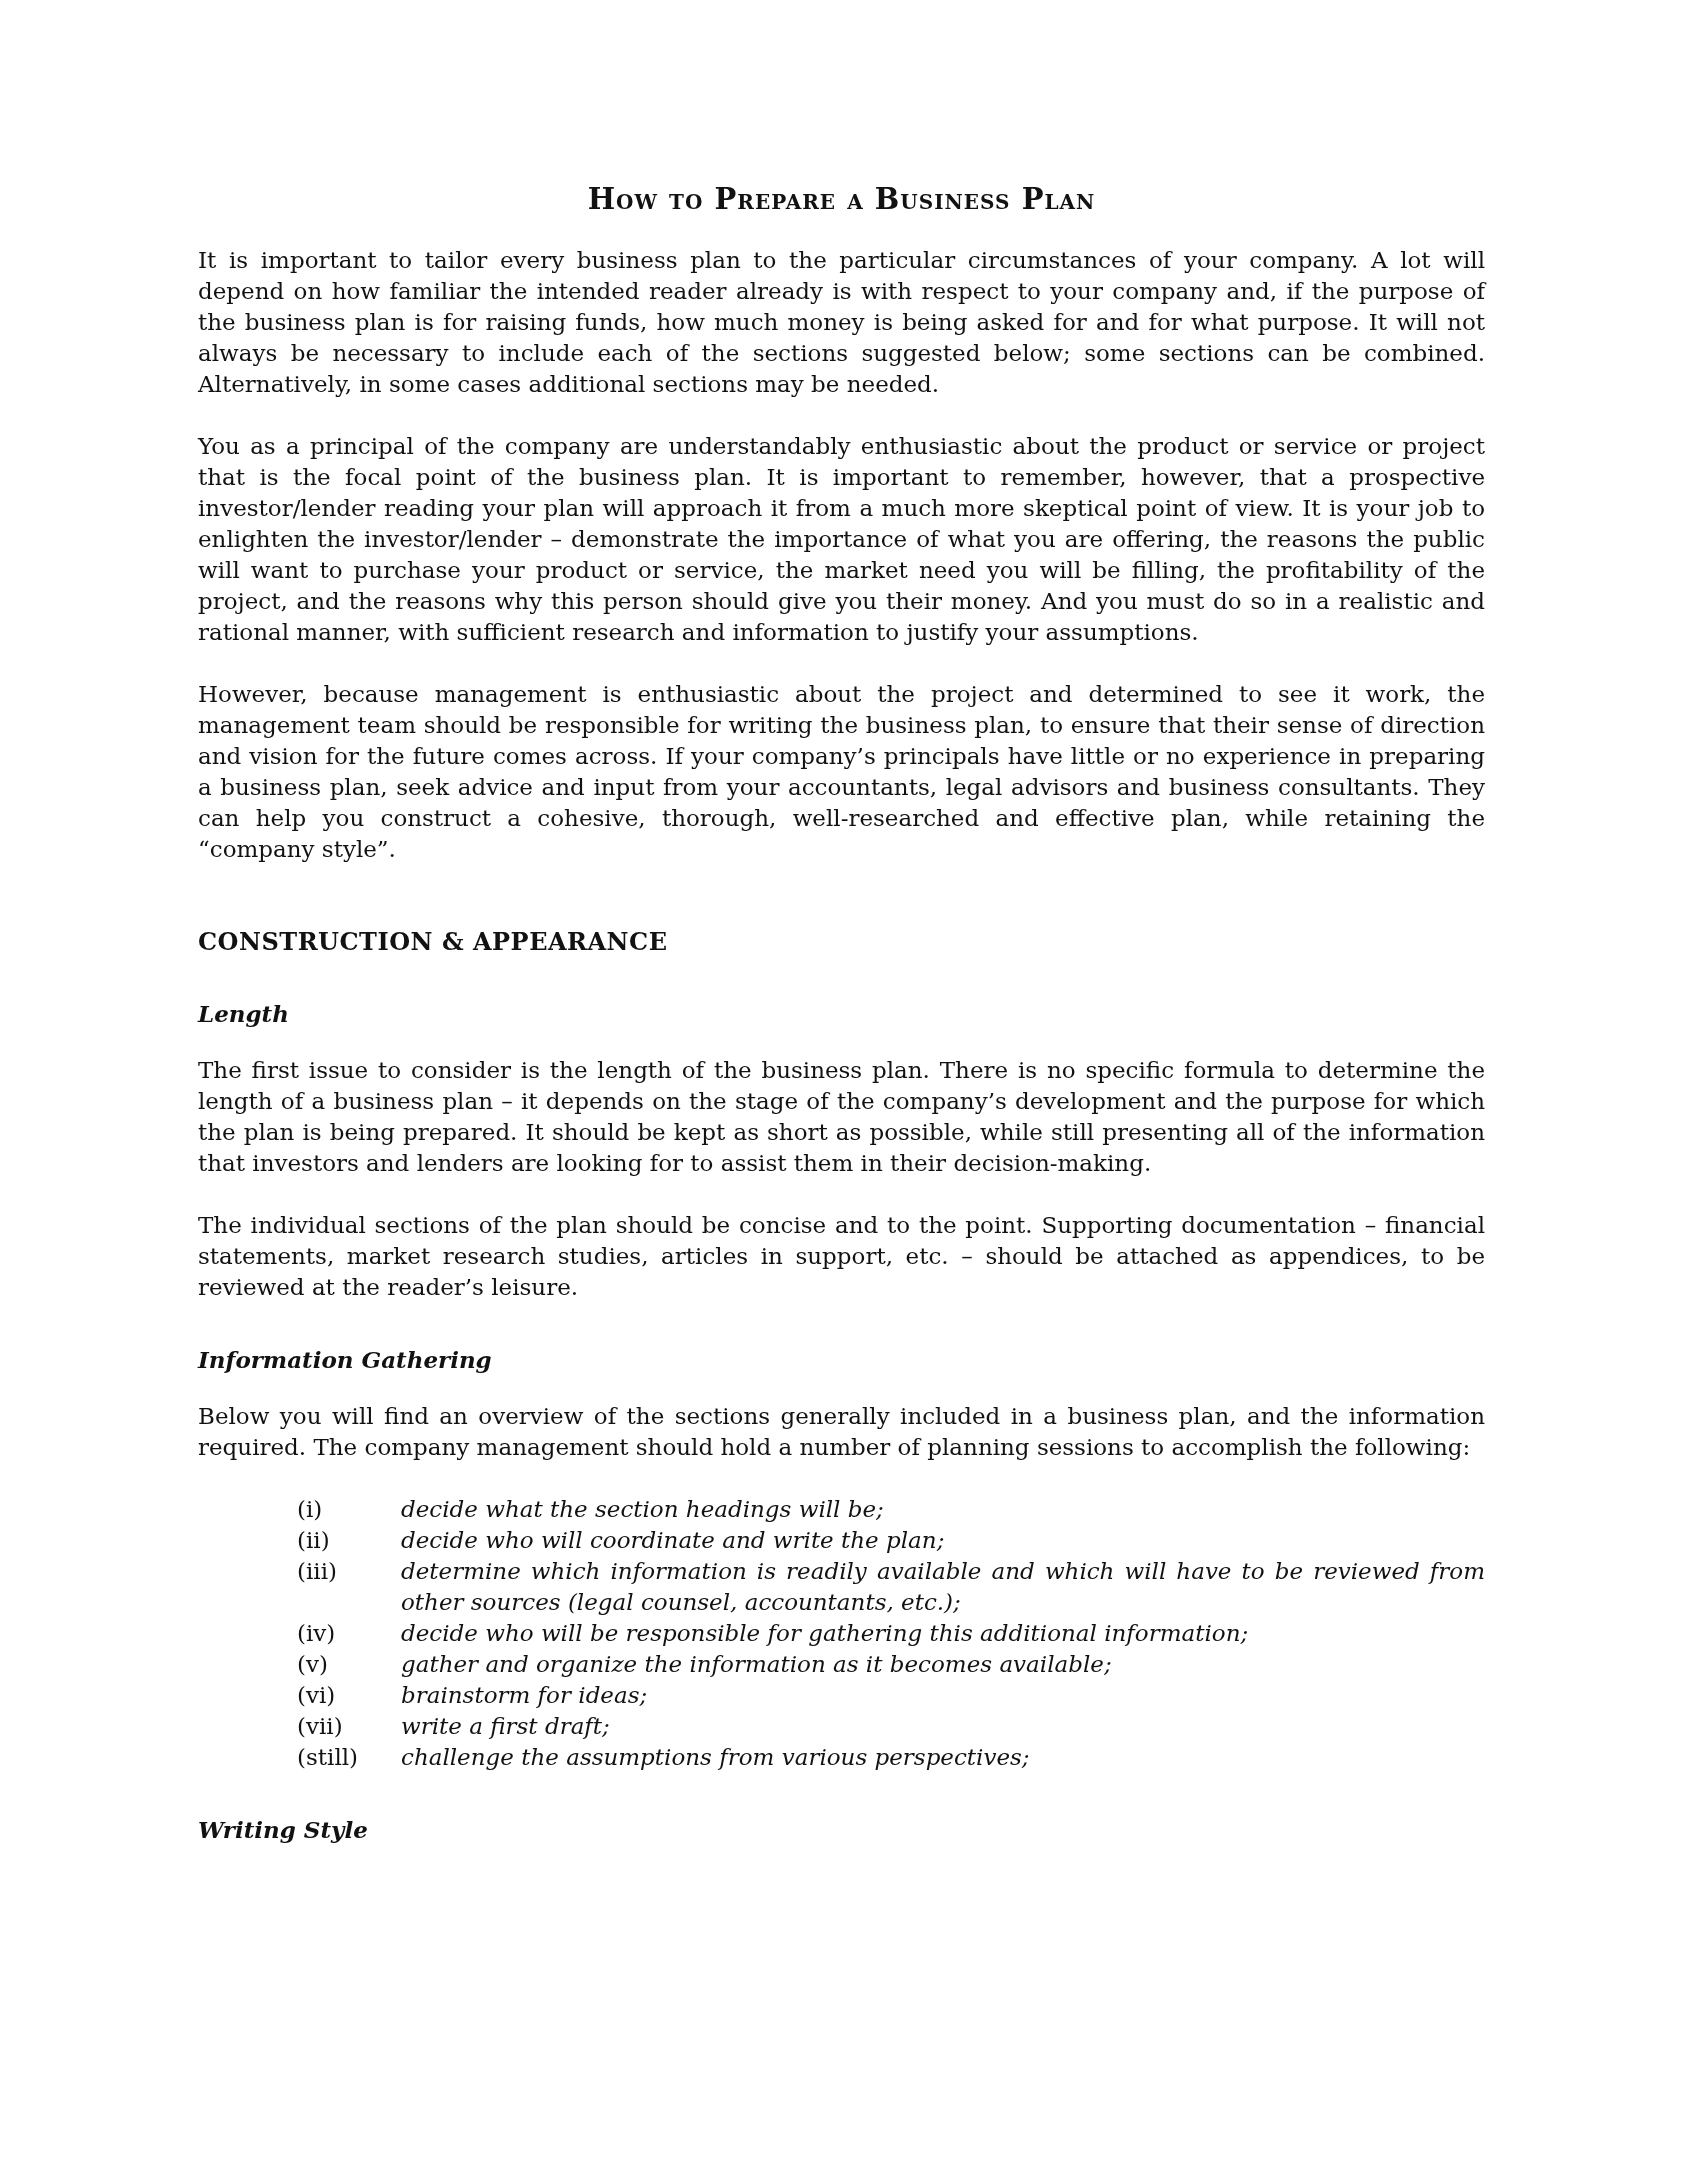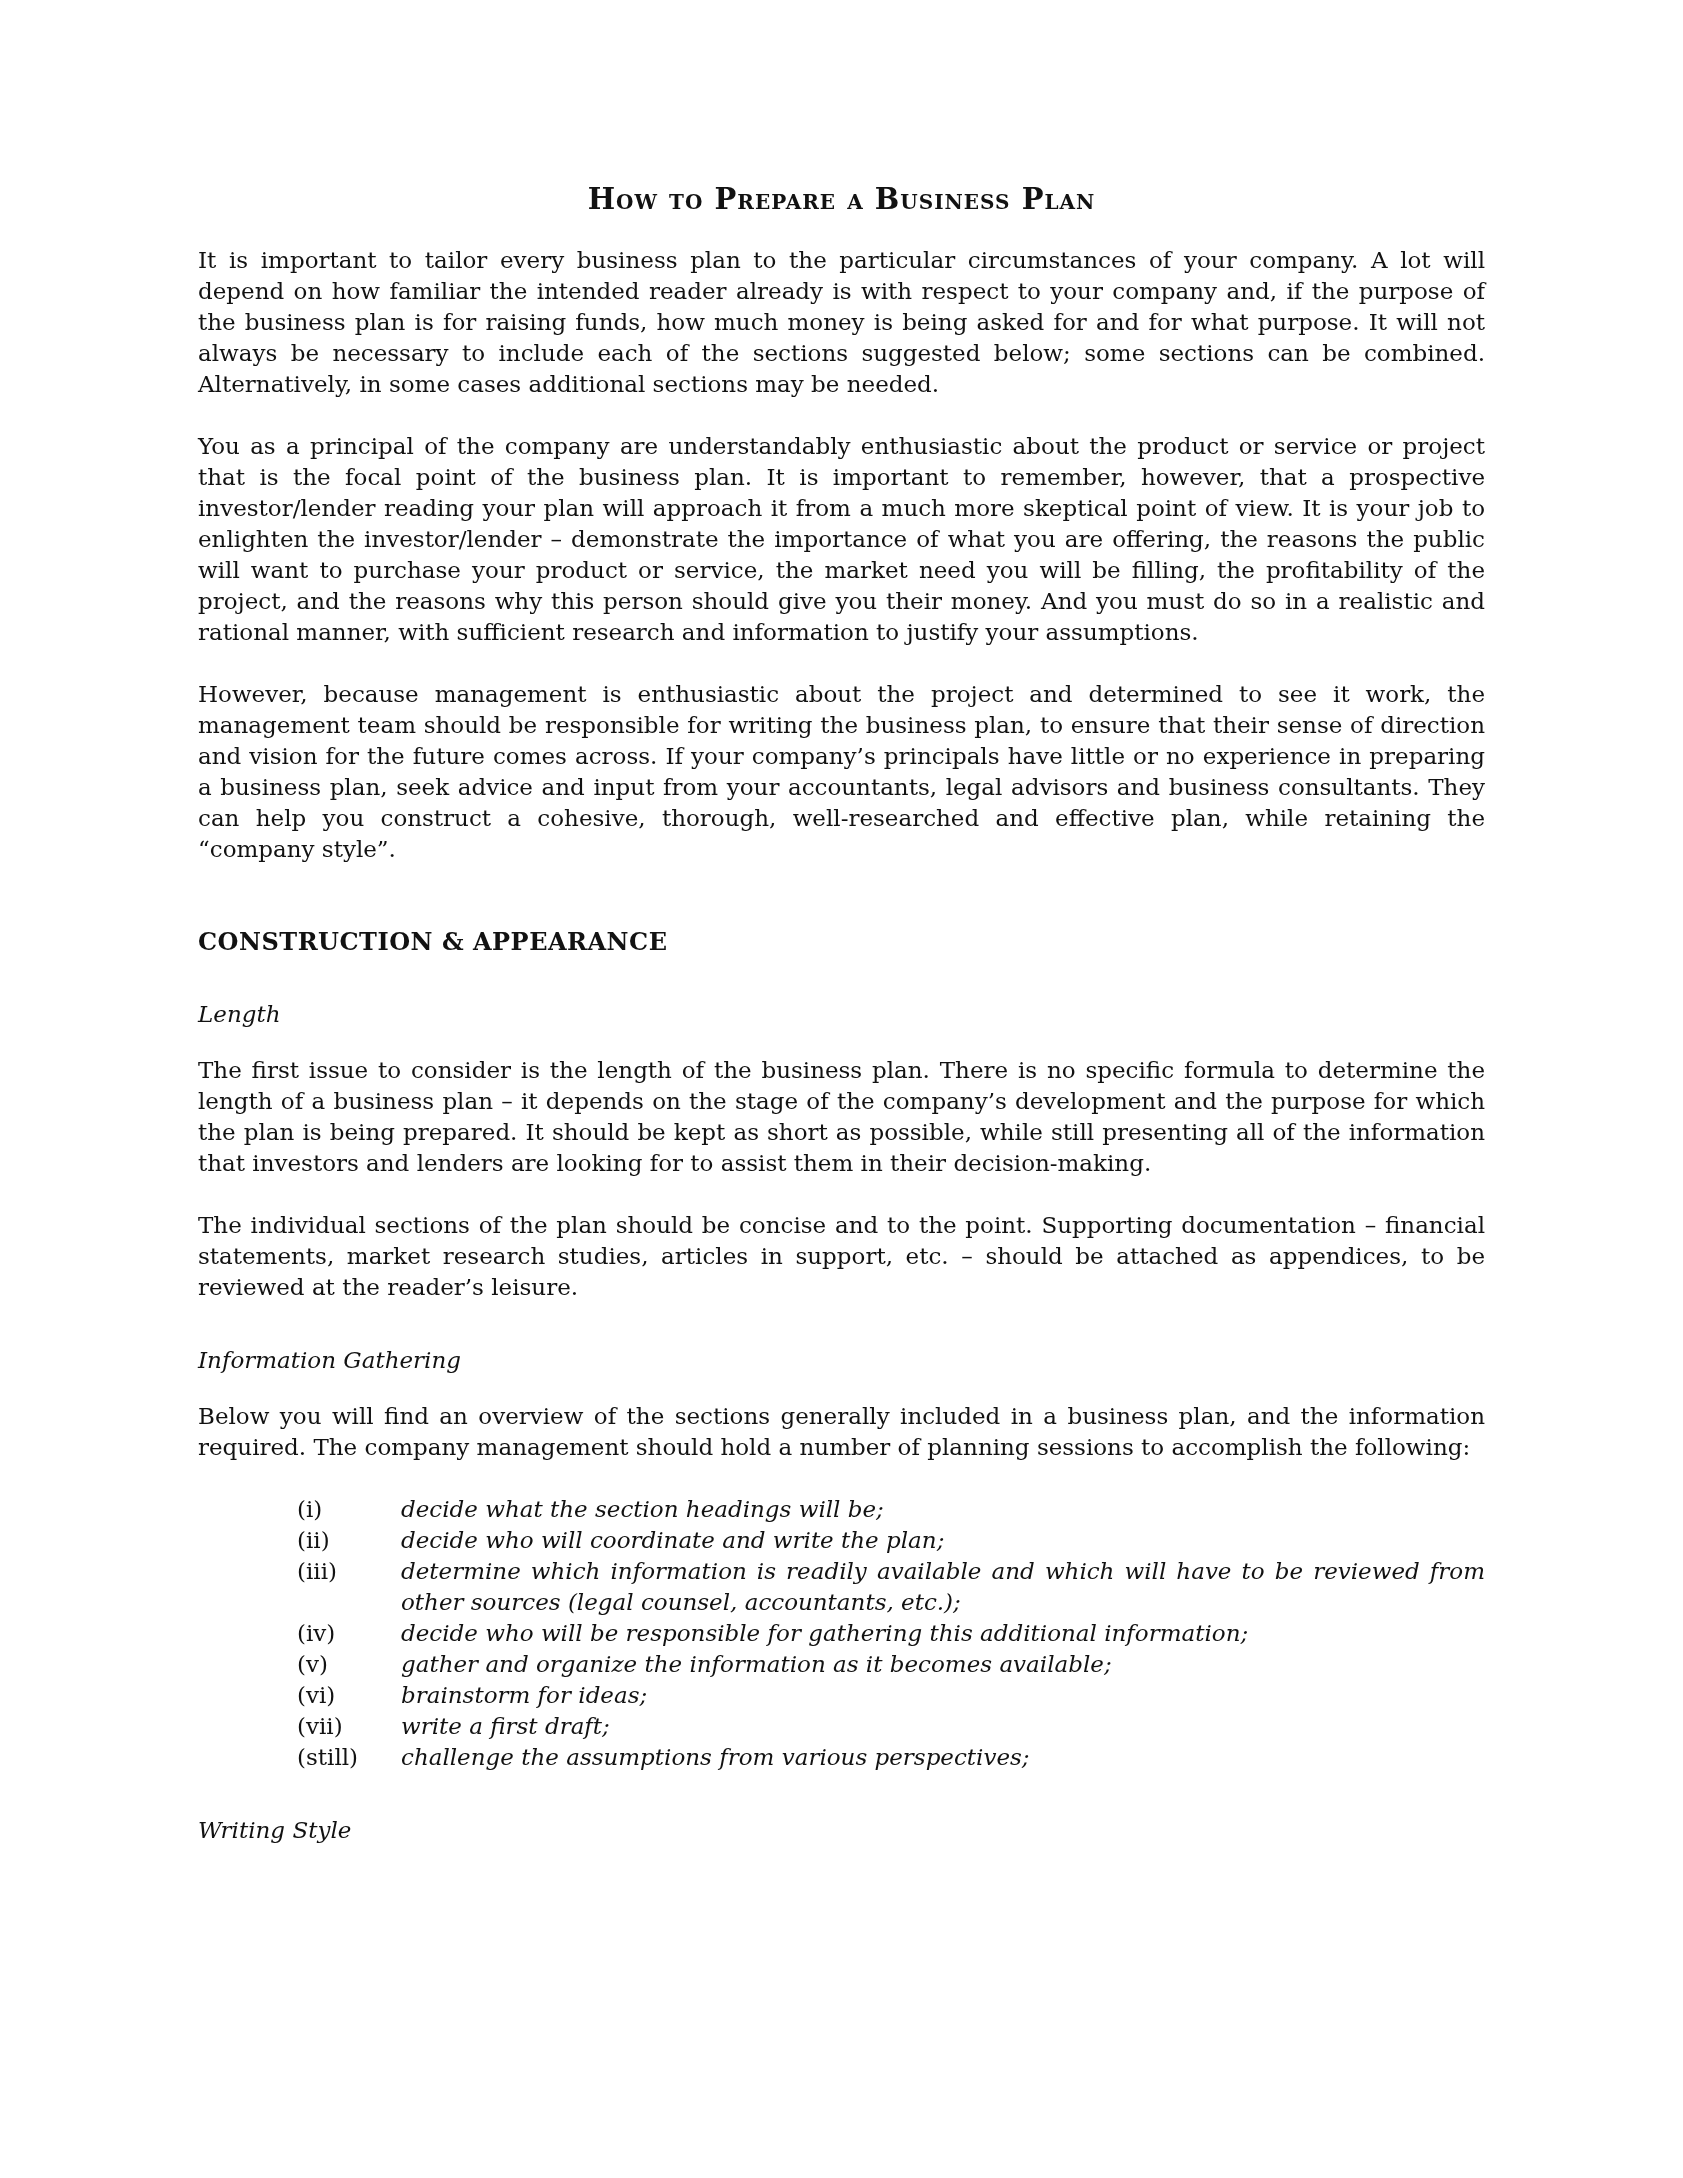--- a/index.html
+++ b/index.html
@@ -36,21 +36,21 @@
   p.force-justify { text-align-last: justify; }
   .h-section {
     font-size: 24px;
     font-weight: bold;
     letter-spacing: 0.5px;
     margin: 62px 0 36px 0;
     line-height: 30px;
   }
   .h-sub {
     font-size: 23px;
-    font-weight: normal;
+    font-weight: bold;
     font-style: italic;
     margin: 42px 0 26px 0;
     line-height: 30px;
   }
   .num-list { margin: 0 0 31px 99px; }
   .list-row { display: flex; }
   .list-num {
     flex: 0 0 104px;
     font-size: 23px;
     line-height: 31px;

